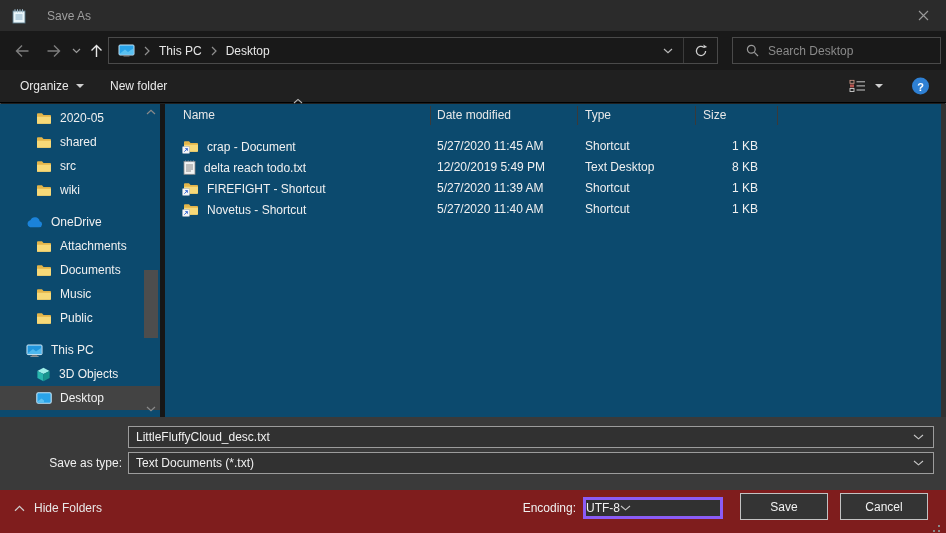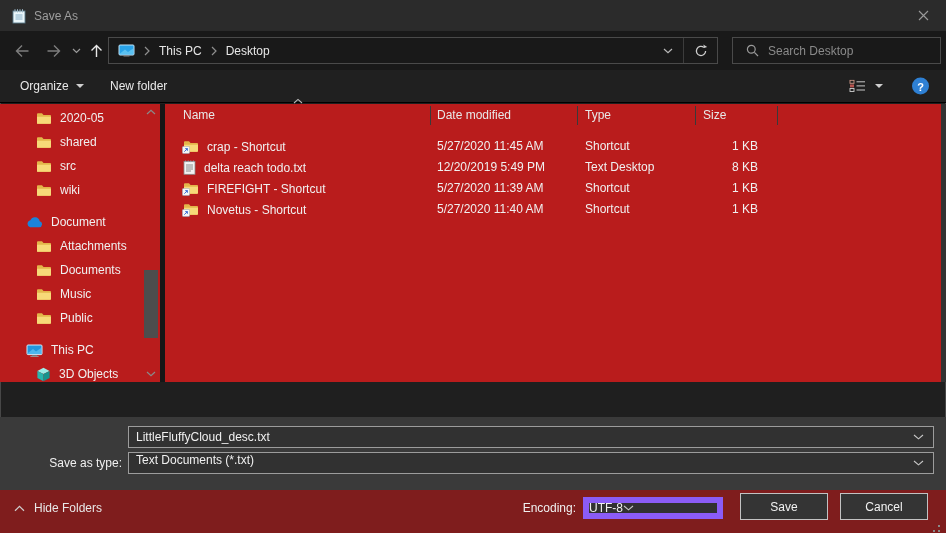--- a/index.html
+++ b/index.html
@@ -10,21 +10,21 @@
     font-family:"Liberation Sans", sans-serif; font-size:12px;
     box-shadow: inset 0 0 0 1px #474747;
   }
   svg { display:block; }
   .ic-wrap { position:relative; display:inline-block; line-height:0; }
   .ic-wrap .overlay { position:absolute; left:-1px; bottom:-1px; }
 
   
   .titlebar { position:absolute; top:0; left:0; right:0; height:31px; background:#2b2b2b; display:flex; align-items:center; }
   .titlebar-icon { margin-left:11px; line-height:0; }
-  .titlebar-title { margin-left:7px; color:#9e9e9e; }
+  .titlebar-title { margin-left:20px; color:#9e9e9e; }
   .close-btn { position:absolute; right:0; top:0; width:46px; height:31px; display:flex; align-items:center; justify-content:center; cursor:default; }
 
   
   .navbar { position:absolute; top:31px; left:0; right:0; height:39px; background:#191919; }
   .nav-ico { position:absolute; top:50%; transform:translateY(-50%); line-height:0; }
   .nav-back { left:14px; } .nav-fwd { left:46px; } .nav-chev { left:72px; } .nav-up { left:89px; }
   .addressbar { position:absolute; left:108px; top:6px; width:610px; height:27px; border:1px solid #4a4a4a; background:#191919; display:flex; align-items:center; }
   .crumb-icon { margin-left:9px; line-height:0; }
   .breadcrumb { display:flex; align-items:center; height:100%; }
   .breadcrumb .csep { margin:0 9px; line-height:0; }
@@ -41,21 +41,21 @@
   
   .toolbar { position:absolute; top:70px; left:0; right:0; height:33px; background:#202020; border-bottom:1px solid #000; }
   .tool-item { position:absolute; top:50%; transform:translateY(-50%); display:flex; align-items:center; gap:7px; color:#e8e8e8; }
   .organize { left:20px; }
   .caret-down { width:0; height:0; border-left:4px solid transparent; border-right:4px solid transparent; border-top:4px solid #cfcfcf; }
   .newfolder { left:110px; }
   .view-icon { left:849px; } .view-chev { left:875px; }
   .help-btn { left:912px; width:17px; height:17px; border-radius:50%; background:#2e80d4; color:#fff; font-size:11px; font-weight:bold; display:flex; align-items:center; justify-content:center; gap:0; }
 
   
-  .main { position:absolute; top:104px; left:0; right:0; height:278px; background:#b91c1c; }
+  .main { position:absolute; top:104px; left:0; right:0; height:313px; background:#0c4a6e; }
   .sidebar { position:absolute; left:0; top:0; bottom:0; width:160px; overflow:hidden; }
   .sidebar-list { padding-top:2px; }
   .sidebar-group { margin-bottom:8px; }
   .sidebar-item { height:24px; display:flex; align-items:center; gap:8px; white-space:nowrap; }
   .sidebar-item.indent-1 { padding-left:26px; }
   .sidebar-item.indent-2 { padding-left:36px; }
   .sidebar-item.selected { background:#434343; }
   .sb-label { color:#f0f0f0; }
   .sb-scrollbar { position:absolute; left:143px; top:0; bottom:0; width:16px; }
   .sb-up { position:absolute; top:5px; left:50%; transform:translateX(-50%); line-height:0; }
@@ -76,30 +76,30 @@
   .cell-name { position:absolute; left:18px; top:0; height:21px; display:flex; align-items:center; gap:8px; white-space:nowrap; }
   .cell-date { position:absolute; left:272px; line-height:21px; }
   .cell-type { position:absolute; left:420px; line-height:21px; }
   .cell-size { position:absolute; left:530px; width:63px; text-align:right; line-height:21px; }
 
   
   .panel { position:absolute; top:417px; left:0; right:0; height:73px; background:#3a3a3a; }
   .field-row { position:absolute; left:0; right:0; height:22px; }
   .row-filename { top:9px; } .row-savetype { top:35px;border-radius:7px; }
   .field-label { position:absolute; left:0; right:824px; text-align:right; line-height:22px; color:#f0f0f0; white-space:nowrap; }
-  .combo { position:absolute; left:128px; right:12px; height:22px; background:#313131; border:1px solid #9c9c9c; display:flex; }
+  .combo { position:absolute; left:128px; right:12px; height:22px; background:#313131; border:1px solid #9c9c9c; display:flex; align-items:center; }
   .combo input { flex:1; min-width:0; margin-left:7px; background:transparent; border:none; outline:none; color:#f0f0f0; font:inherit; }
   .combo .combo-text { margin-left:7px; white-space:nowrap; }
   .combo .combo-chev { position:absolute; right:9px; top:50%; transform:translateY(-50%); line-height:0; }
 
   
   .footer { position:absolute; top:490px; left:0; right:0; height:43px; background:#7f1d1d; }
   .hide-folders { position:absolute; left:14px; top:11px; display:flex; align-items:center; gap:9px; color:#e8e8e8; }
   .enc-label { position:absolute; left:0; width:576px; top:7px; text-align:right; line-height:22px; color:#f0f0f0; }
-  .enc-combo { position:absolute; left:583px; width:140px; top:7px; height:22px; background:#313131; border:6px solid #8b5cf6; display:flex; align-items:center; }
+  .enc-combo { position:absolute; left:583px; width:140px; top:7px; height:22px; background:#313131; border:3px solid #8b5cf6; display:flex; align-items:center; }
   .btn { position:absolute; top:3px; width:88px; height:27px; background:#343434; border:1px solid #c2c2c2; color:#f2f2f2; display:flex; align-items:center; justify-content:center; font:inherit; }
   .btn-save { left:740px; } .btn-cancel { left:840px; }
   .grip { position:absolute; right:6px; bottom:6px; width:2px; height:2px; background:#8a8a8a; box-shadow:-5px 5px 0 #8a8a8a, 0 5px 0 #8a8a8a; }
 </style>
 </head>
 <body>
 
 <div class="titlebar">
   <span class="titlebar-icon">
     <svg width="16" height="16" viewBox="0 0 16 16">
@@ -241,21 +241,21 @@
               <path d="M1 4.7 L15 4.7 L15 11 Q15 11.8 14.1 11.8 L1.9 11.8 Q1 11.8 1 10.9 Z" fill="#f7d978"></path>
             </svg>
             <span class="sb-label">wiki</span>
           </div>
         </div>
         <div class="sidebar-group">
           <div class="sidebar-item indent-1">
             <svg width="17" height="11" viewBox="0 0 17 11">
               <path d="M4.2 10.3 L13.2 10.3 A3.1 3.1 0 0 0 13.7 4.2 A4.9 4.9 0 0 0 4.4 3.3 A3.6 3.6 0 0 0 4.2 10.3 Z" fill="#1b83da"></path>
             </svg>
-            <span class="sb-label">Document</span>
+            <span class="sb-label">OneDrive</span>
           </div>
           <div class="sidebar-item indent-2">
             <svg class="ic" width="16" height="13" viewBox="0 0 16 13">
               <path d="M1 2.2 Q1 1.3 1.9 1.3 L6 1.3 L7.5 3.1 L14.2 3.1 Q15 3.1 15 3.9 L15 11 Q15 11.8 14.1 11.8 L1.9 11.8 Q1 11.8 1 10.9 Z" fill="#e3b54a"></path>
               <path d="M1 4.7 L15 4.7 L15 11 Q15 11.8 14.1 11.8 L1.9 11.8 Q1 11.8 1 10.9 Z" fill="#f7d978"></path>
             </svg>
             <span class="sb-label">Attachments</span>
           </div>
           <div class="sidebar-item indent-2">
             <svg class="ic" width="16" height="13" viewBox="0 0 16 13">
@@ -347,21 +347,21 @@
             <span class="ic-wrap">
               <svg class="ic" width="16" height="13" viewBox="0 0 16 13">
                 <path d="M1 2.2 Q1 1.3 1.9 1.3 L6 1.3 L7.5 3.1 L14.2 3.1 Q15 3.1 15 3.9 L15 11 Q15 11.8 14.1 11.8 L1.9 11.8 Q1 11.8 1 10.9 Z" fill="#e3b54a"></path>
                 <path d="M1 4.7 L15 4.7 L15 11 Q15 11.8 14.1 11.8 L1.9 11.8 Q1 11.8 1 10.9 Z" fill="#f7d978"></path>
               </svg>
               <svg class="overlay" width="8" height="8" viewBox="0 0 8 8">
                 <rect x="0.4" y="0.4" width="7.2" height="7.2" rx="1" fill="#f5f5f5" stroke="#8da0bd" stroke-width="0.5"></rect>
                 <path d="M2.3 5.7 L5.4 2.6 M5.4 2.6 L3.2 2.6 M5.4 2.6 L5.4 4.8" stroke="#2a5fd0" stroke-width="0.9" fill="none"></path>
               </svg>
             </span>
-            <span class="fname">crap - Shortcut</span>
+            <span class="fname">crap - Document</span>
           </span>
           <span class="cell-date">5/27/2020 11:45 AM</span>
           <span class="cell-type">Shortcut</span>
           <span class="cell-size">1 KB</span>
         </div>
         <div class="file-row">
           <span class="cell-name">
             <svg width="13" height="15" viewBox="0 0 13 15">
               <rect x="1" y="1.5" width="11" height="12.8" fill="#f2f2f2" stroke="#8a8a8a" stroke-width="0.8"></rect>
               <path d="M3 5 h7 M3 7 h7 M3 9 h7 M3 11 h5" stroke="#7f7f7f" stroke-width="0.9" fill="none"></path>

